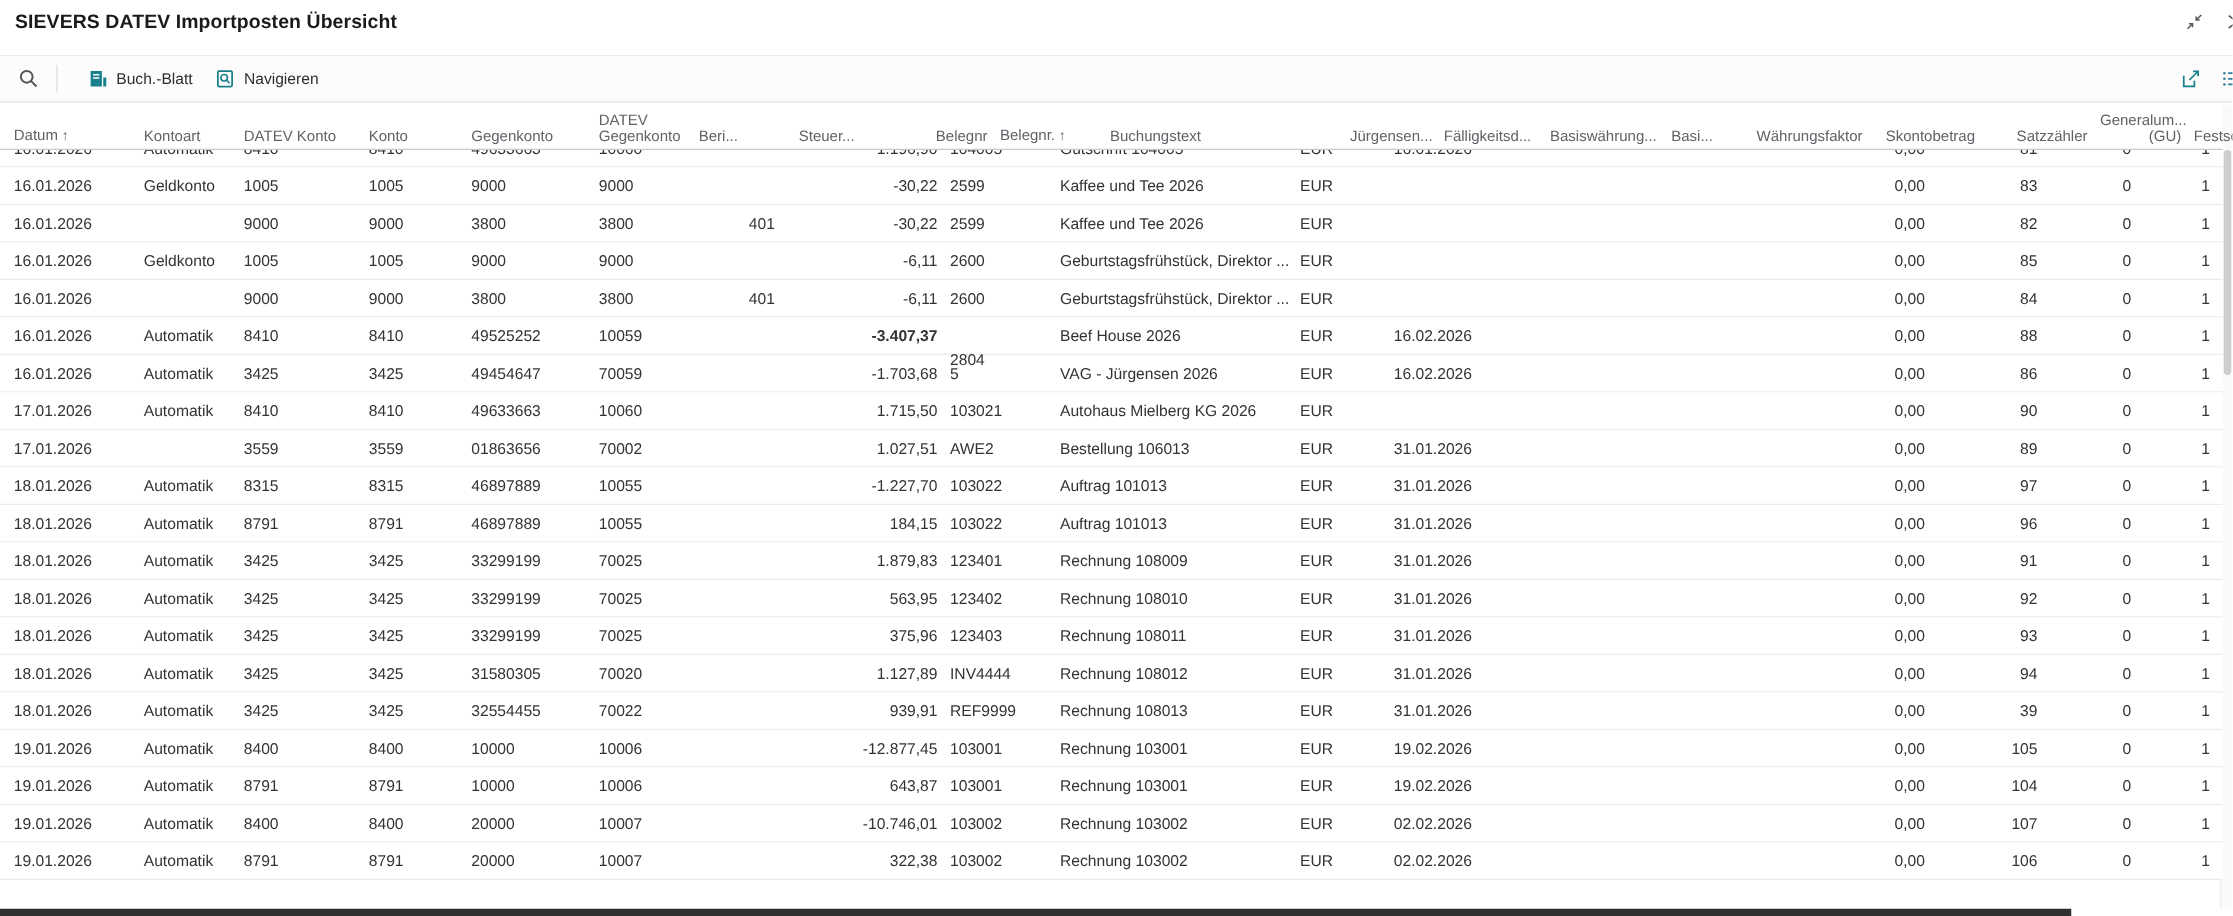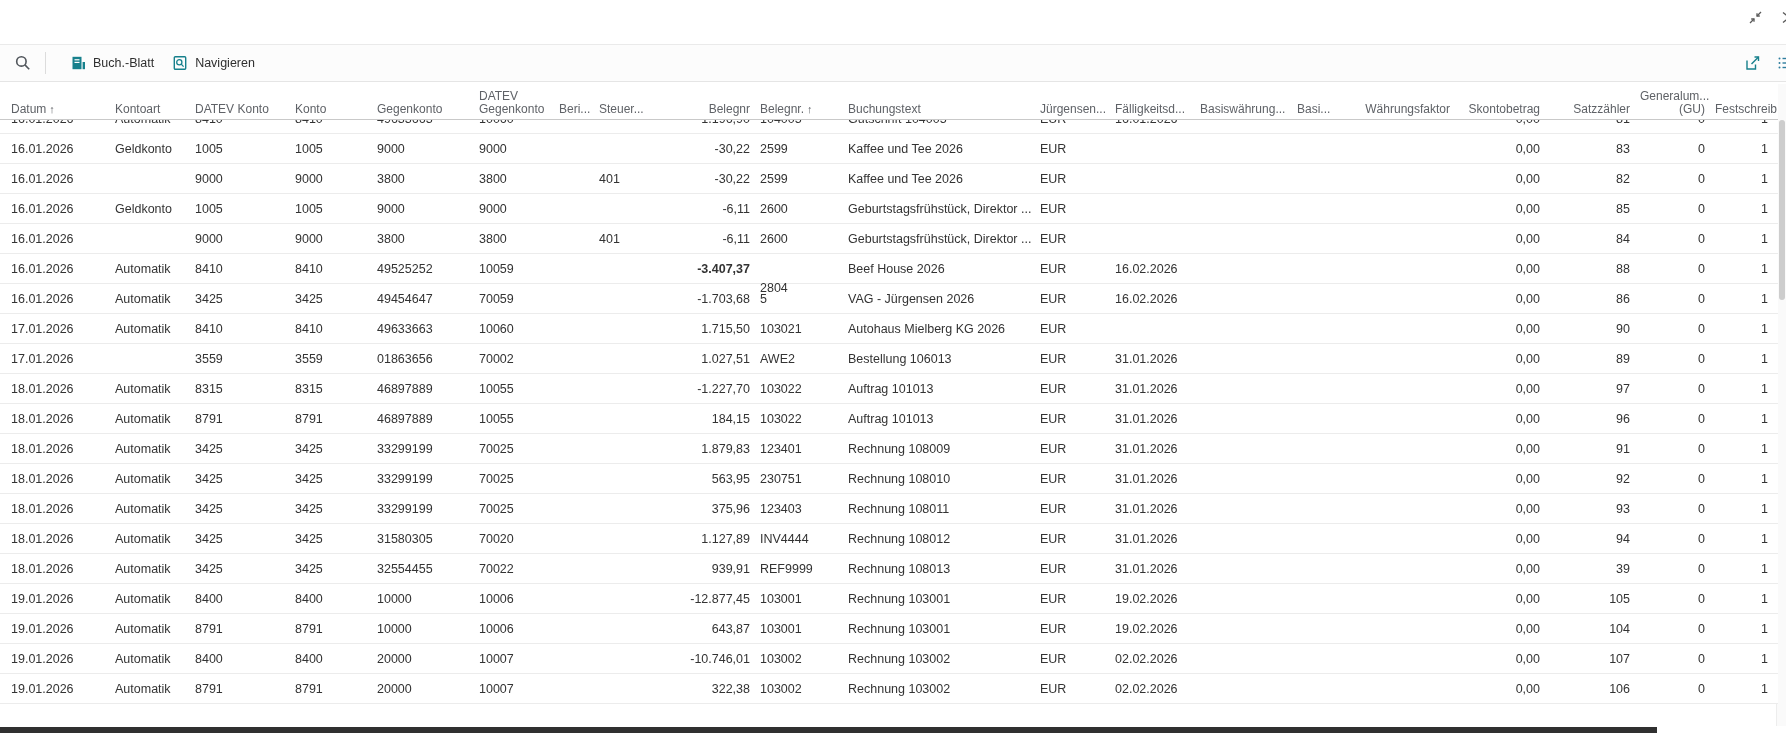--- a/index.html
+++ b/index.html
@@ -70,20 +70,21 @@
   }
   .vthumb { position:absolute; top:36px; left:2px; width:6px; height:180px; background:#cdcdcd; border-radius:3px; }
   .hscroll { position:absolute; bottom:0; left:0; height:6px; width:1657px; background:#303030; }
 </style>
 </head>
 <body>
 
 <div class="app">
 
   <div class="titlebar">
+    <h1 class="page-title">SIEVERS DATEV Importposten Übersicht</h1>
     <div class="title-actions">
       <span class="icn">
         <svg viewBox="0 0 17 17" width="17" height="17">
           <g stroke="#5a5a5a" stroke-width="1.3" fill="none">
             <path d="M14 3 L10 7"></path>
               <path d="M10 4.2 V7 H12.8"></path>
             <path d="M3 14 L7 10"></path>
               <path d="M7 12.8 V10 H4.2"></path>
           </g>
         </svg>
@@ -156,21 +157,21 @@
 
   <div class="grid">
     <div class="grid-header" id="grid-header">
         <div class="hcell first" style="width: 115px;"><span>Datum</span><span class="sort-arrow">↑</span></div>
         <div class="hcell" style="width: 80px;"><span>Kontoart</span></div>
         <div class="hcell" style="width: 100px;"><span>DATEV Konto</span></div>
         <div class="hcell" style="width: 82px;"><span>Konto</span></div>
         <div class="hcell" style="width: 102px;"><span>Gegenkonto</span></div>
         <div class="hcell wrap" style="width: 80px;"><span>DATEV Gegenkonto</span></div>
         <div class="hcell" style="width: 40px;"><span>Beri...</span></div>
-        <div class="hcell" style="width: 61px;"><span>Steuer...</span></div>
+        <div class="hcell" style="width: 61px; margin-left: 40px;"><span>Steuer...</span></div>
         <div class="hcell r" style="width: 100px;"><span>Belegnr</span></div>
         <div class="hcell" style="width: 88px;"><span>Belegnr.</span><span class="sort-arrow">↑</span></div>
         <div class="hcell" style="width: 192px;"><span>Buchungstext</span></div>
         <div class="hcell" style="width: 75px;"><span>Jürgensen...</span></div>
         <div class="hcell" style="width: 85px;"><span>Fälligkeitsd...</span></div>
         <div class="hcell" style="width: 97px;"><span>Basiswährung...</span></div>
         <div class="hcell" style="width: 50px;"><span>Basi...</span></div>
         <div class="hcell r" style="width: 113px; text-align: right;"><span>Währungsfaktor</span></div>
         <div class="hcell r" style="width: 90px;"><span>Skontobetrag</span></div>
         <div class="hcell r" style="width: 90px;"><span>Satzzähler</span></div>
@@ -445,21 +446,21 @@
         <div class="grow">
           <div class="cell first" style="width: 115px;">18.01.2026</div>
           <div class="cell" style="width: 80px;">Automatik</div>
           <div class="cell" style="width: 100px;">3425</div>
           <div class="cell" style="width: 82px;">3425</div>
           <div class="cell" style="width: 102px;">33299199</div>
           <div class="cell" style="width: 80px;">70025</div>
           <div class="cell" style="width: 40px;"></div>
           <div class="cell" style="width: 61px;"></div>
           <div class="cell r" style="width: 100px;">563,95</div>
-          <div class="cell" style="width: 88px;">230751</div>
+          <div class="cell" style="width: 88px;">123402</div>
           <div class="cell" style="width: 192px;">Rechnung 108010</div>
           <div class="cell" style="width: 75px;">EUR</div>
           <div class="cell" style="width: 85px;">31.01.2026</div>
           <div class="cell" style="width: 97px;"></div>
           <div class="cell" style="width: 50px;"></div>
           <div class="cell r" style="width: 113px;"></div>
           <div class="cell r" style="width: 90px;">0,00</div>
           <div class="cell r" style="width: 90px;">92</div>
           <div class="cell r" style="width: 75px;">0</div>
           <div class="cell r" style="width: 63px;">1</div>

